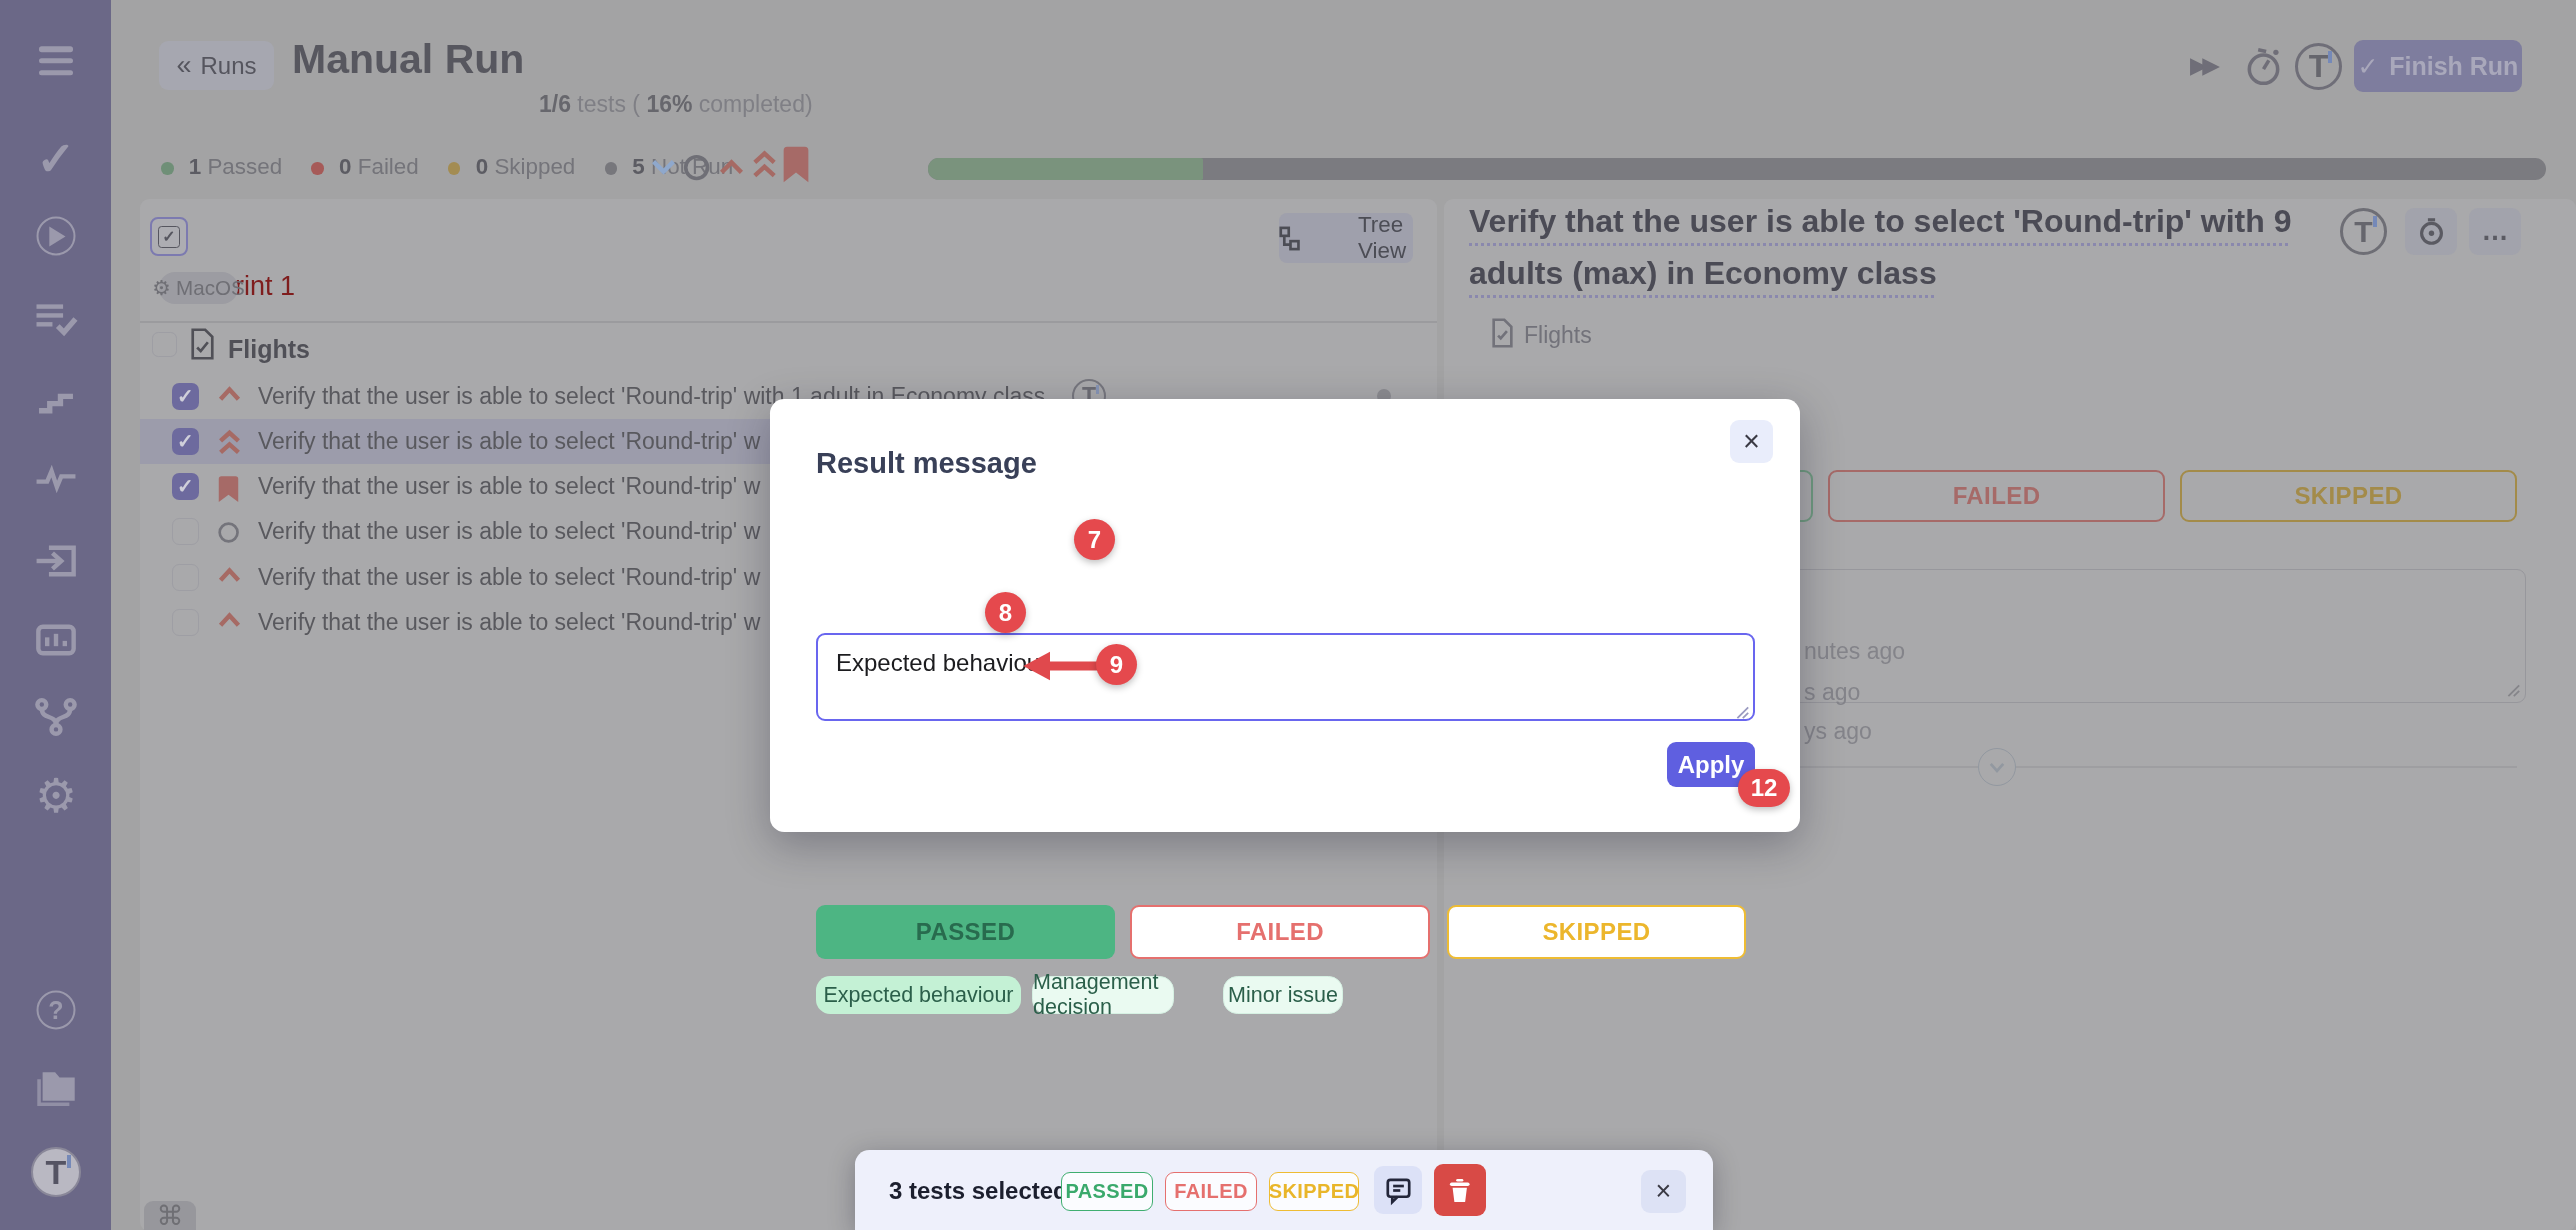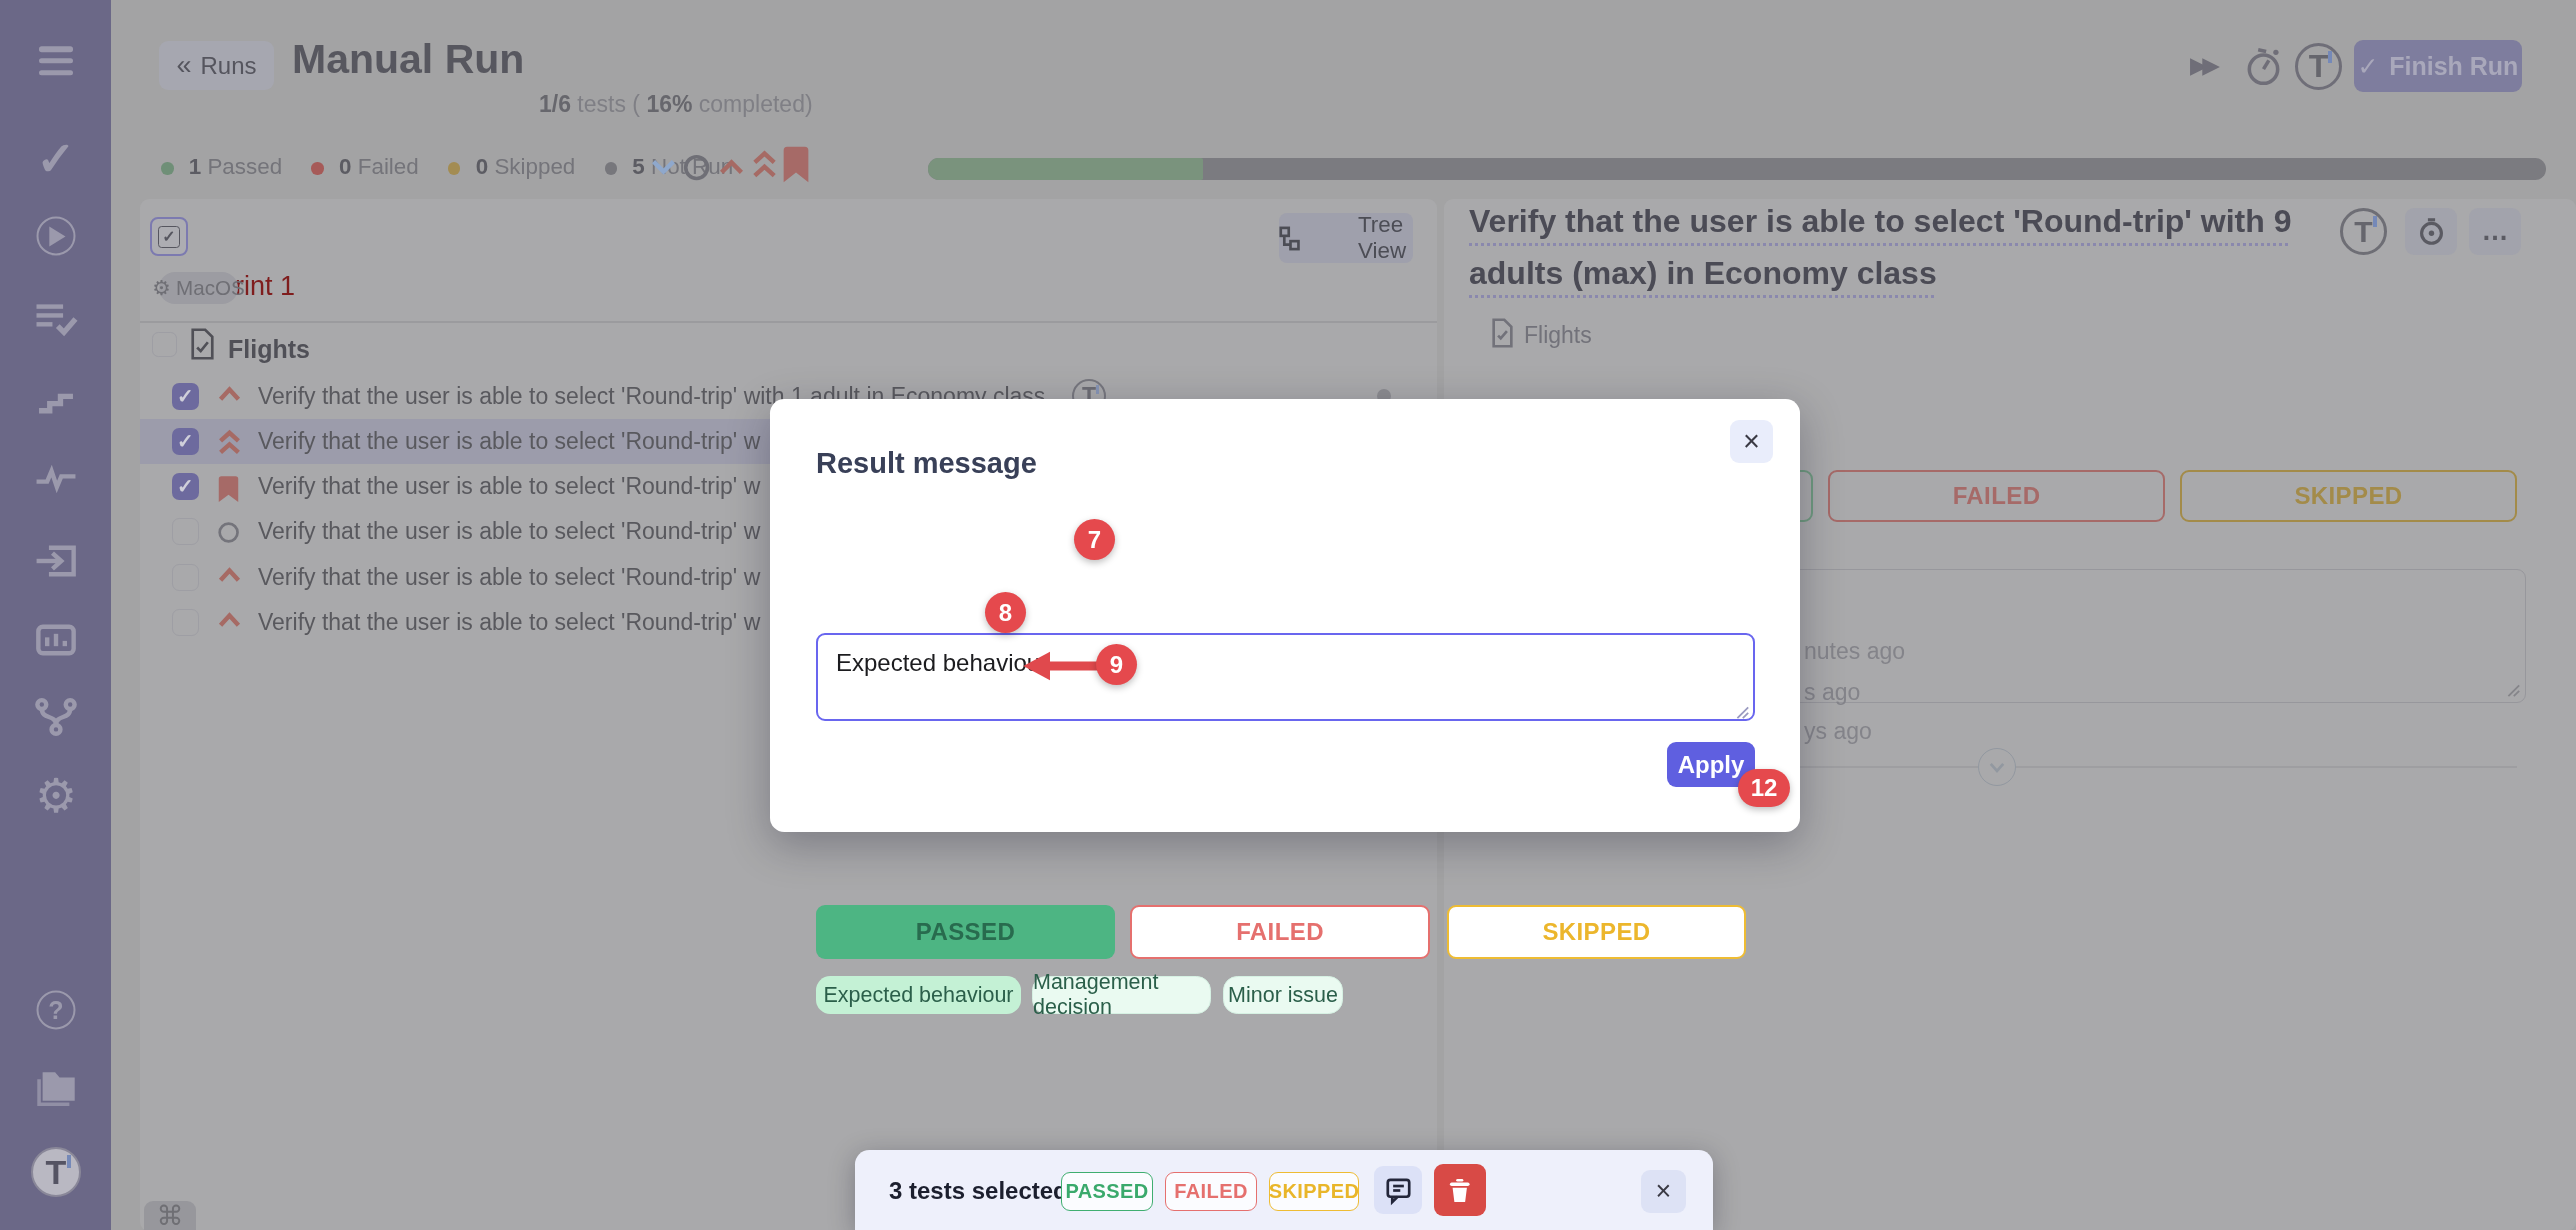--- a/index.html
+++ b/index.html
@@ -354,21 +354,21 @@
       </div>
     <div class="mbtn" style="left:360px;width:300px;border:2.7px solid #e5706e;color:#e5706e;background:#fff;">
         <span>FAILED</span>
       </div>
     <div class="mbtn" style="left:677px;width:299px;border:2.7px solid #eebc33;color:#ecb62c;background:#fff;">
         <span>SKIPPED</span>
       </div>
     <div class="tag" style="left:46px;width:205px;background:#c4f1d5;">
         <span>Expected behaviour</span>
       </div>
-    <div class="tag" style="left:262px;width:179px;background:#eafaf1;border:1.8px solid #d6f1e3;">
+    <div class="tag" style="left:262px;width:142px;background:#eafaf1;border:1.8px solid #d6f1e3;">
         <span>Management decision</span>
       </div>
     <div class="tag" style="left:453px;width:120px;background:#eafaf1;border:1.8px solid #d6f1e3;">
         <span>Minor issue</span>
       </div>
     <textarea class="abs" style="left: 46px; top: 234px; width: 939px; height: 88px; border: 2.7px solid rgb(105, 102, 239); border-radius: 9px; box-sizing: border-box; padding: 14.3px 18px; font-family: &quot;Liberation Sans&quot;, sans-serif; font-size: 24px; color: rgb(28, 28, 31); resize: none; outline: none;">Expected behaviour</textarea>
     <svg width="18" height="18" style="position:absolute;left:962px;top:303px;" viewBox="0 0 20 20">
       <g stroke="#9a9ac0" stroke-width="2">
           <line x1="6" y1="18" x2="18" y2="6"></line>
           <line x1="12" y1="18" x2="18" y2="12"></line>

